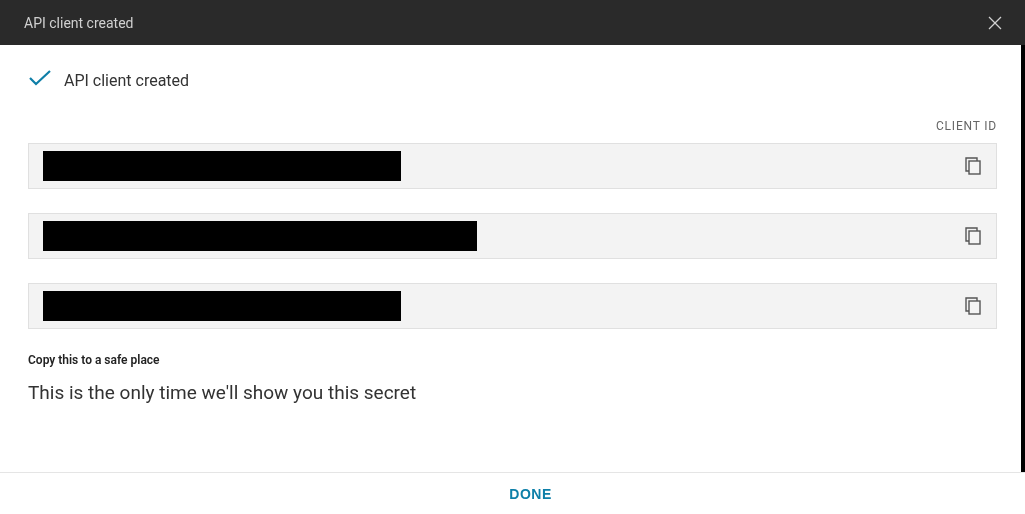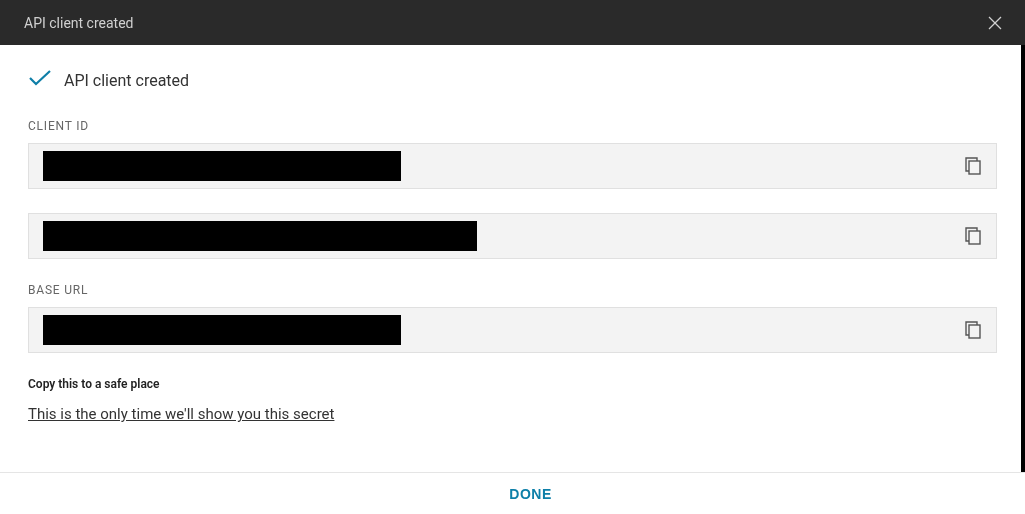--- a/index.html
+++ b/index.html
@@ -49,20 +49,21 @@
     .status-text {
       font-size: 16px;
       color: #333;
     }
     .field-label {
       font-size: 12px;
       letter-spacing: 0.8px;
       color: #666;
       margin-bottom: 10px;
       text-transform: uppercase;
+      text-align: right;
     }
     .field-box {
       background: #f3f3f3;
       border: 1px solid #e0e0e0;
       height: 46px;
       display: flex;
       align-items: center;
       justify-content: space-between;
       padding: 0 14px;
       margin-bottom: 24px;
@@ -82,23 +83,22 @@
       justify-content: center;
     }
     .info-heading {
       font-size: 12px;
       font-weight: 600;
       color: #222;
       margin-top: 10px;
       margin-bottom: 14px;
     }
     .info-text {
-      font-size: 15px;
+      font-size: 19px;
       color: #333;
-      text-decoration: underline;
     }
     .footer {
       position: absolute;
       bottom: 0;
       left: 0;
       right: 0;
       height: 42px;
       border-top: 1px solid #e5e5e5;
       display: flex;
       align-items: center;
@@ -161,21 +161,20 @@
   <div class="field-box">
     <div class="redacted w2"></div>
     <div class="copy-btn">
       <svg width="18" height="20" viewBox="0 0 18 20" fill="none" stroke="currentColor" stroke-width="1.4">
         <rect x="5" y="5" width="11" height="13"></rect>
         <polyline points="5,15 2,15 2,2 13,2 13,5"></polyline>
       </svg>
     </div>
   </div>
 
-  <div class="field-label">BASE URL</div>
   <div class="field-box">
     <div class="redacted w3"></div>
     <div class="copy-btn">
       <svg width="18" height="20" viewBox="0 0 18 20" fill="none" stroke="currentColor" stroke-width="1.4">
         <rect x="5" y="5" width="11" height="13"></rect>
         <polyline points="5,15 2,15 2,2 13,2 13,5"></polyline>
       </svg>
     </div>
   </div>
 

